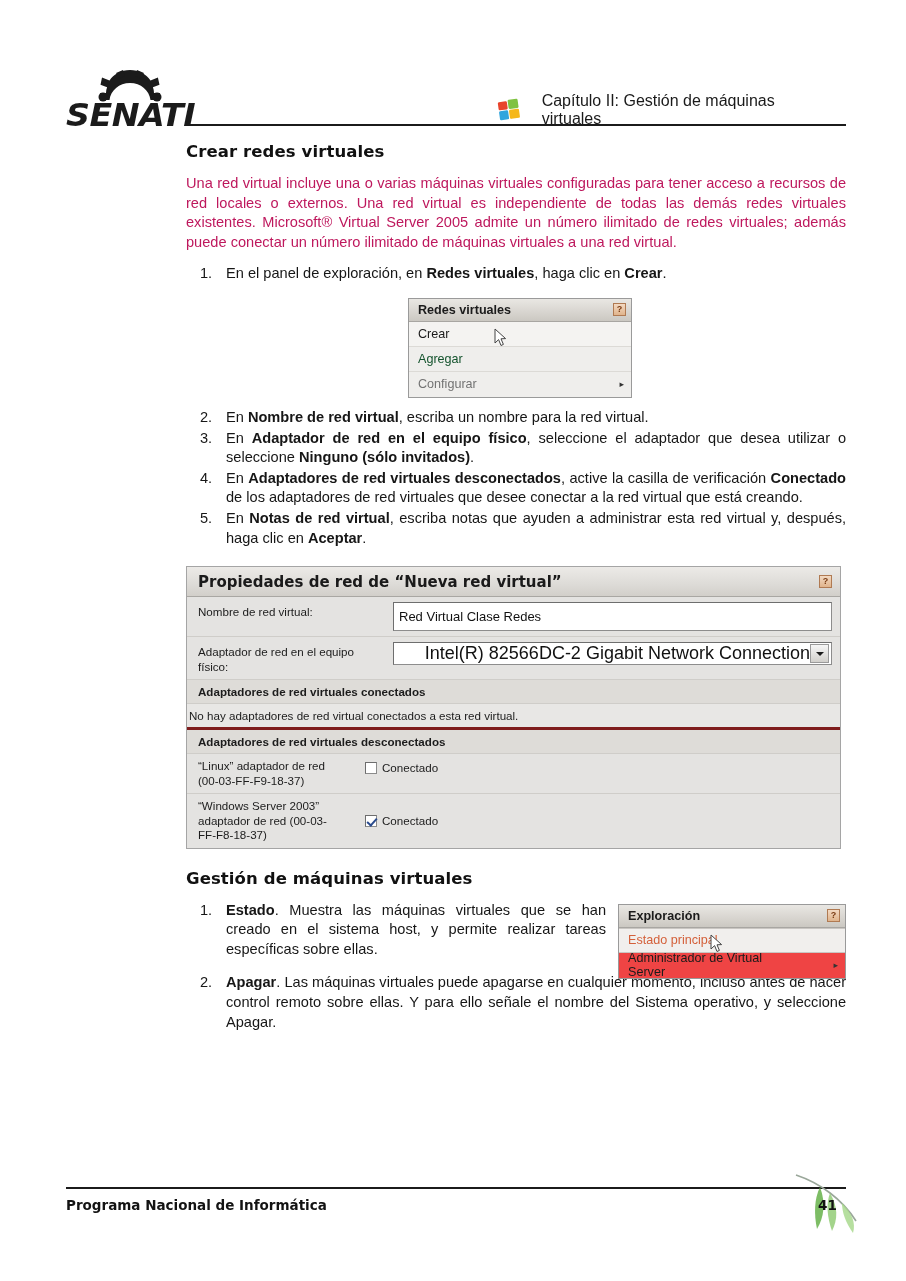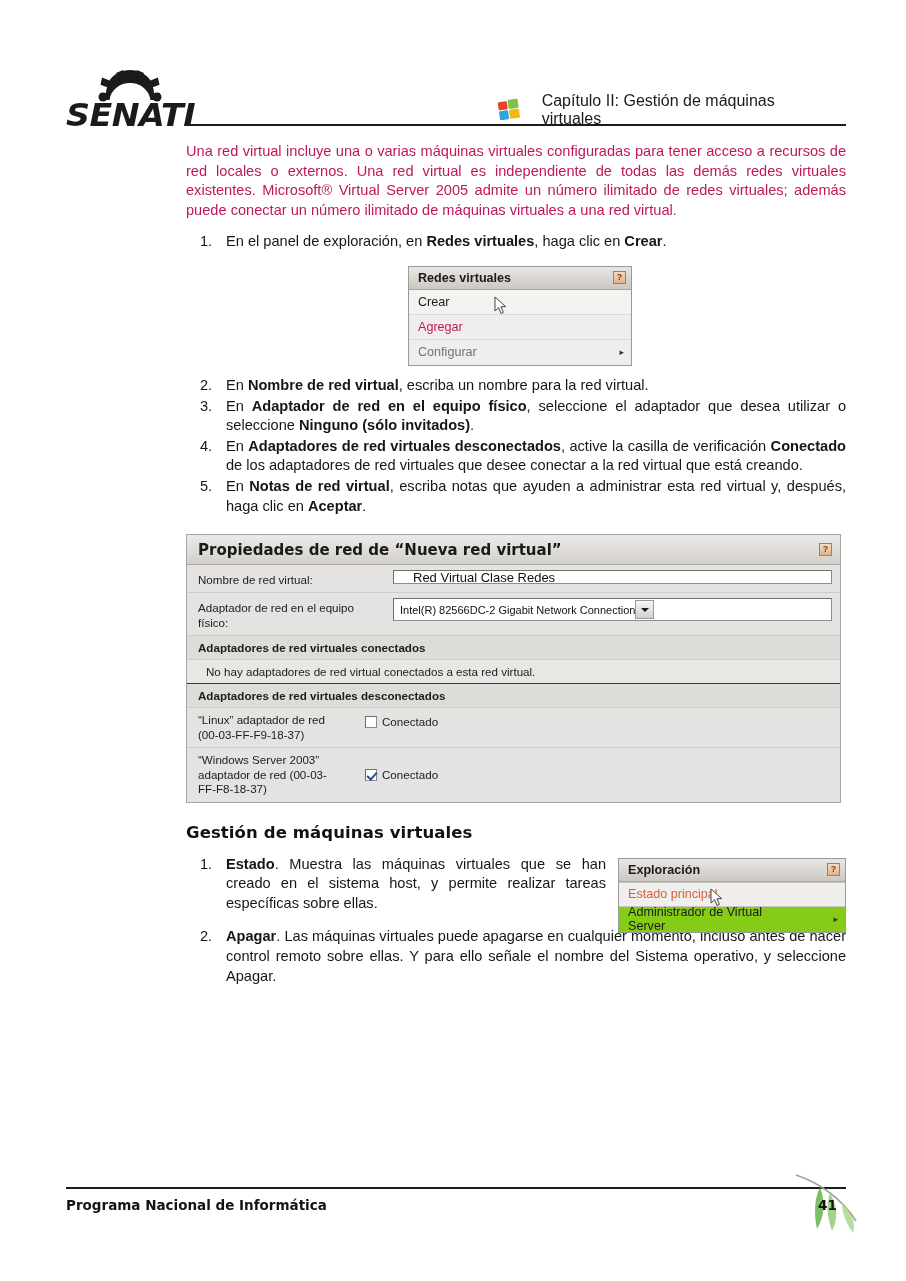--- a/index.html
+++ b/index.html
@@ -125,34 +125,34 @@
     gap: 28px;
   }
   .pd-row .lbl { width: 167px; flex: none; line-height: 15px; padding-top: 2px; }
   .pd-row .fld { flex: 1; }
   .pd-bar {
     padding: 5px 11px; font-weight: bold;
     background: #dedcd8; border-bottom: 1px solid #cfcdc9;
     font-size: 11.6px;
   }
   .pd-note {
-    padding: 5px 19px; background: #e8e7e5; border-bottom: 1px solid #7f1d1d;
+    padding: 5px 2px; background: #e8e7e5; border-bottom: 3px solid #7f1d1d;
     font-size: 11.6px;
   }
   .txtbox {
-    height: 14px; background: #ffffff;
+    height: 29px; background: #ffffff;
     border: 1px solid #8d8d8d; border-top-color:#6e6e6e; border-left-color:#6e6e6e;
-    display: flex; align-items: center; padding: 0 19px;
+    display: flex; align-items: center; padding: 0 5px;
     font-size: 13px; color: #111;
   }
   .combo {
     height: 23px; background: #ffffff;
     border: 1px solid #8d8d8d; border-top-color:#6e6e6e; border-left-color:#6e6e6e;
     display: flex; align-items: center; padding: 0 0 0 6px;
-    font-size: 11px; color: #111; justify-content: flex-start;
+    font-size: 18px; color: #111; justify-content: flex-end;
   }
   .combo-btn {
     width: 19px; height: 19px; margin-right: 2px; flex: none;
     background: linear-gradient(to bottom,#f6f6f6,#d2d0cc);
     border: 1px solid #9a9a9a;
     display: flex; align-items: center; justify-content: center;
   }
   .combo-btn i {
     width: 0; height: 0; border-left: 4px solid transparent;
     border-right: 4px solid transparent; border-top: 4px solid #1a1a1a;
@@ -214,37 +214,38 @@
       </g>
     </svg>
     <span>Capítulo II: Gestión de máquinas virtuales</span>
   </div>
 
   <div class="header-rule"></div>
 </div>
 
 <div class="content">
 
+  <h2 class="section-head">Crear redes virtuales</h2>
   <p class="body-text">Una red virtual incluye una o varias máquinas virtuales configuradas para tener acceso a recursos de red locales o externos. Una red virtual es independiente de todas las demás redes virtuales existentes. Microsoft® Virtual Server 2005 admite un número ilimitado de redes virtuales; además puede conectar un número ilimitado de máquinas virtuales a una red virtual.</p>
 
   <ul class="ol-list" id="steps1">
       <li><span class="num">1.</span><span>En el panel de exploración, en </span><b>Redes virtuales</b><span>, haga clic en </span><b>Crear</b><span>.</span></li>
     </ul>
 
   <div style="position:relative; margin:14px 0 6px 0; height:104px;">
     <div class="menu-panel" style="position:absolute; left:222px; top:0; width:224px;">
       <div class="mp-head">
         <span>Redes virtuales</span>
         <span class="help-icon">?</span>
       </div>
       <div class="mp-item first">
         <span>Crear</span>
       </div>
       <div class="mp-item">
-        <span style="color:#be185d">Agregar</span>
+        <span style="color:#14532d">Agregar</span>
       </div>
       <div class="mp-item">
         <span style="color:#737373">Configurar</span>
         <span class="mp-arrow">▸</span>
       </div>
     </div>
     <svg class="cursor-arrow" style="left:308px; top:30px;" viewBox="0 0 13 19">
       <path d="M1 1 L1 15 L4.6 11.6 L7 17.5 L9.4 16.4 L7 10.8 L11.6 10.6 Z" fill="#ffffff" stroke="#444" stroke-width="1"></path>
     </svg>
   </div>
@@ -324,21 +325,21 @@
       </ul>
 
     <div class="menu-panel" style="position:absolute; left:432px; top:3px; width:228px;">
       <div class="mp-head">
         <span>Exploración</span>
         <span class="help-icon">?</span>
       </div>
       <div class="mp-item first" style="background:#f1efed; border:1px solid #c9c6c2; border-left:none; border-right:none;">
         <span style="color:#d4603a">Estado principal</span>
       </div>
-      <div class="mp-item" style="background:#84cc16;gap:36px;">
+      <div class="mp-item" style="background:#ef4444;gap:36px;">
         <span>Administrador de Virtual Server</span>
         <span class="mp-arrow">▸</span>
       </div>
     </div>
     <svg class="cursor-arrow" style="left:524px; top:33px;" viewBox="0 0 13 19">
       <path d="M1 1 L1 15 L4.6 11.6 L7 17.5 L9.4 16.4 L7 10.8 L11.6 10.6 Z" fill="#ffffff" stroke="#444" stroke-width="1"></path>
     </svg>
   </div>
 
 </div>

